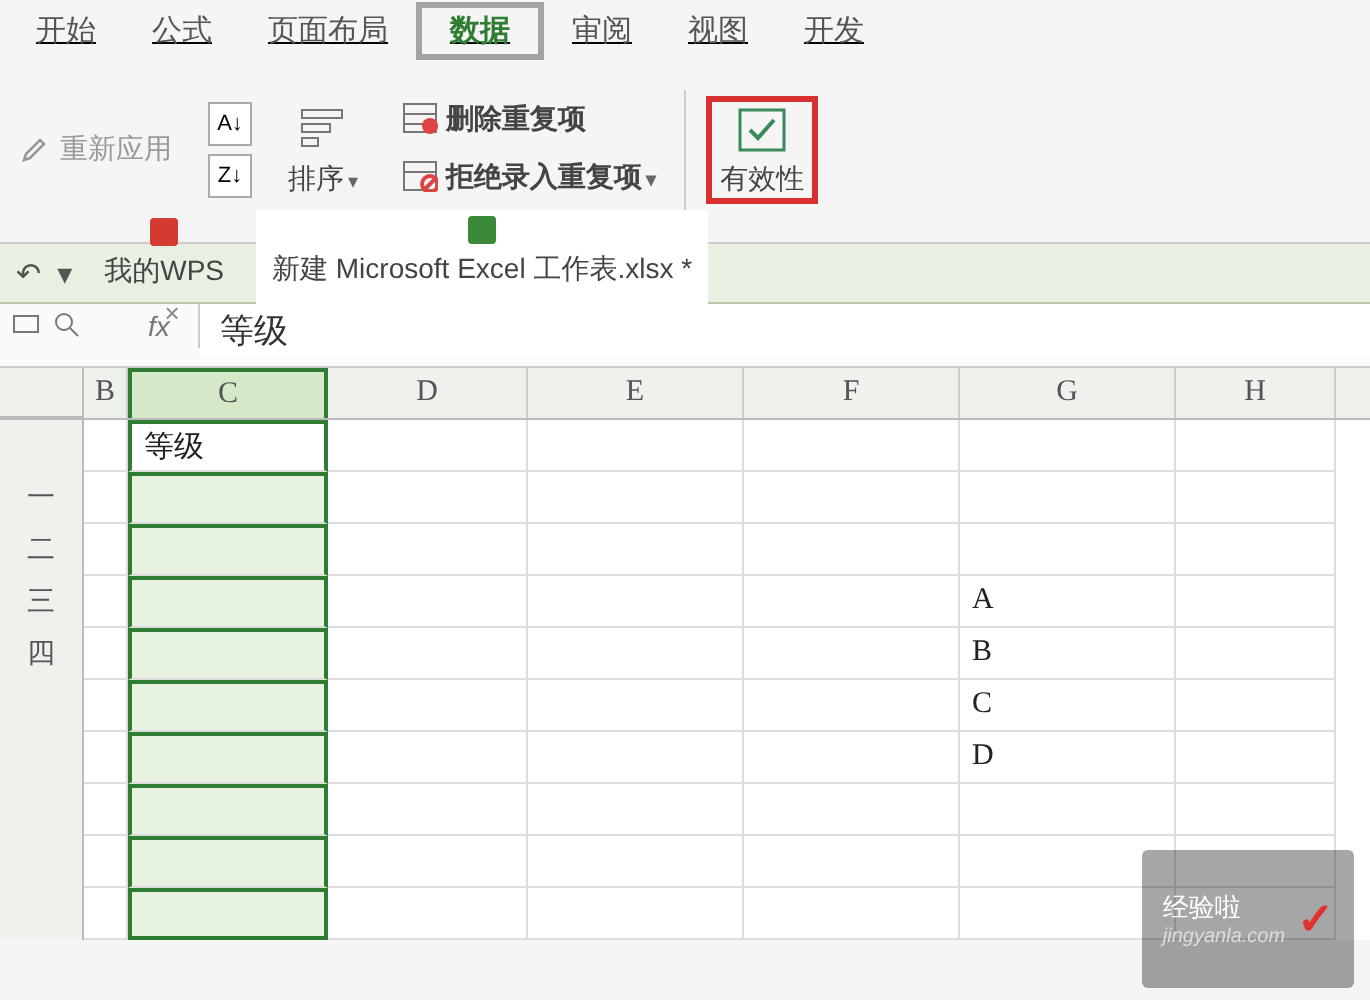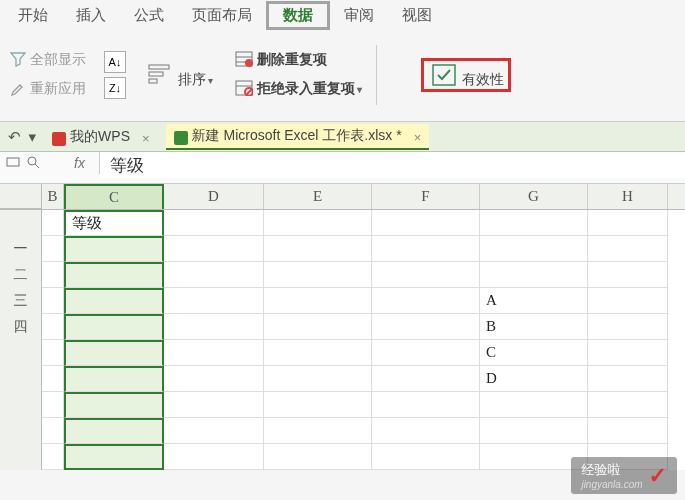--- a/index.html
+++ b/index.html
@@ -12,20 +12,21 @@
       overflow: hidden;
       position: relative;
     }
     
     .ribbon-tabs {
       display: flex;
       background: #f5f5f5;
       padding: 0 4px;
       height: 30px;
       align-items: center;
+      text-decoration: underline;
     }
     .ribbon-tab {
       padding: 5px 14px;
       color: #555;
       font-size: 15px;
       cursor: pointer;
     }
     .ribbon-tab.active {
       border: 3px solid #a3a3a3;
       color: #2e7d32;
@@ -67,56 +68,56 @@
       height: 22px;
       border: 1px solid #aaa;
       display: flex;
       align-items: center;
       justify-content: center;
       font-size: 11px;
       background: #fff;
     }
     .big-btn {
       display: flex;
-      flex-direction: row;
-      align-items: flex-end;
+      flex-direction: column;
+      align-items: center;
       gap: 2px;
       padding: 2px 8px;
       color: #444;
       font-size: 14px;
     }
     .big-btn .icon { width: 32px; height: 28px; display: flex; align-items: center; justify-content: center;}
     .dropdown-arrow { font-size: 10px; color: #666; margin-left: 2px;}
     .divider { width: 1px; height: 60px; background: #ccc; }
     .highlighted-btn {
       border: 3px solid #d82f2f;
       padding: 0 4px;
-      margin-left: 34px;
     }
     
     .qat-row {
       display: flex;
       align-items: center;
       background: #e8f0e2;
       height: 30px;
       padding: 0 8px;
       gap: 8px;
       border-bottom: 1px solid #b8c8a8;
     }
     .qat-icon { color: #555; font-size: 15px; }
     .doc-tab {
       display: flex;
-      align-items: flex-end;
+      align-items: center;
       gap: 4px;
       padding: 3px 8px;
       color: #444;
       font-size: 14px;
+      flex-direction: column;
     }
     .doc-tab.active {
-      background: #fef9c3;
+      background: #ffffff;
       border-bottom: 2px solid #3a7a2e;
     }
     .doc-tab .close { color: #888; margin-left: 8px; font-size: 13px;}
     .wps-icon { width:14px; height:14px; background:#d43a2f; display:inline-block; border-radius:2px;}
     .xls-icon { width:14px; height:14px; background:#3a8a3a; display:inline-block; border-radius:2px;}
     
     .formula-row {
       display: flex;
       align-items: flex-start;
       background: #fafafa;
@@ -211,50 +212,42 @@
     .watermark {
       position: absolute;
       right: 8px;
       bottom: 6px;
       display: flex;
       align-items: center;
       gap: 6px;
       color: #fff;
       font-size: 13px;
       background: rgba(0,0,0,0.35);
-      padding: 4px 10px;
+      padding: 20px 10px;
       border-radius: 3px;
       margin-top: 32px;
     }
     .watermark .check { color: #e03030; font-size: 22px; font-weight: bold;}
     .watermark .sub { font-size: 10px; color:#ddd; display:block;font-style:italic;}
   </style>
 </head>
 <body>
 
 <div class="ribbon-tabs">
   <div class="ribbon-tab">开始</div>
-  <div class="ribbon-tab">插入</div>
   <div class="ribbon-tab">公式</div>
   <div class="ribbon-tab">页面布局</div>
   <div class="ribbon-tab active">数据</div>
   <div class="ribbon-tab">审阅</div>
   <div class="ribbon-tab">视图</div>
+  <div class="ribbon-tab">开发</div>
 </div>
 
 <div class="ribbon-content">
   <div class="ribbon-group">
-    <div class="ribbon-item">
-      <span>
-        <svg width="16" height="16" viewBox="0 0 16 16">
-            <path d="M1 2h14l-5 6v5l-4 2v-7z" fill="none" stroke="#8aa" stroke-width="1.3"></path>
-          </svg>
-      </span>
-      <span>全部显示</span>
-    </div>
     <div class="ribbon-item">
       <span>
         <svg width="16" height="16" viewBox="0 0 16 16">
             <path d="M3 12l7-7 2 2-7 7-3 1z" fill="none" stroke="#999" stroke-width="1.3"></path>
           </svg>
       </span>
       <span>重新应用</span>
     </div>
   </div>
 

